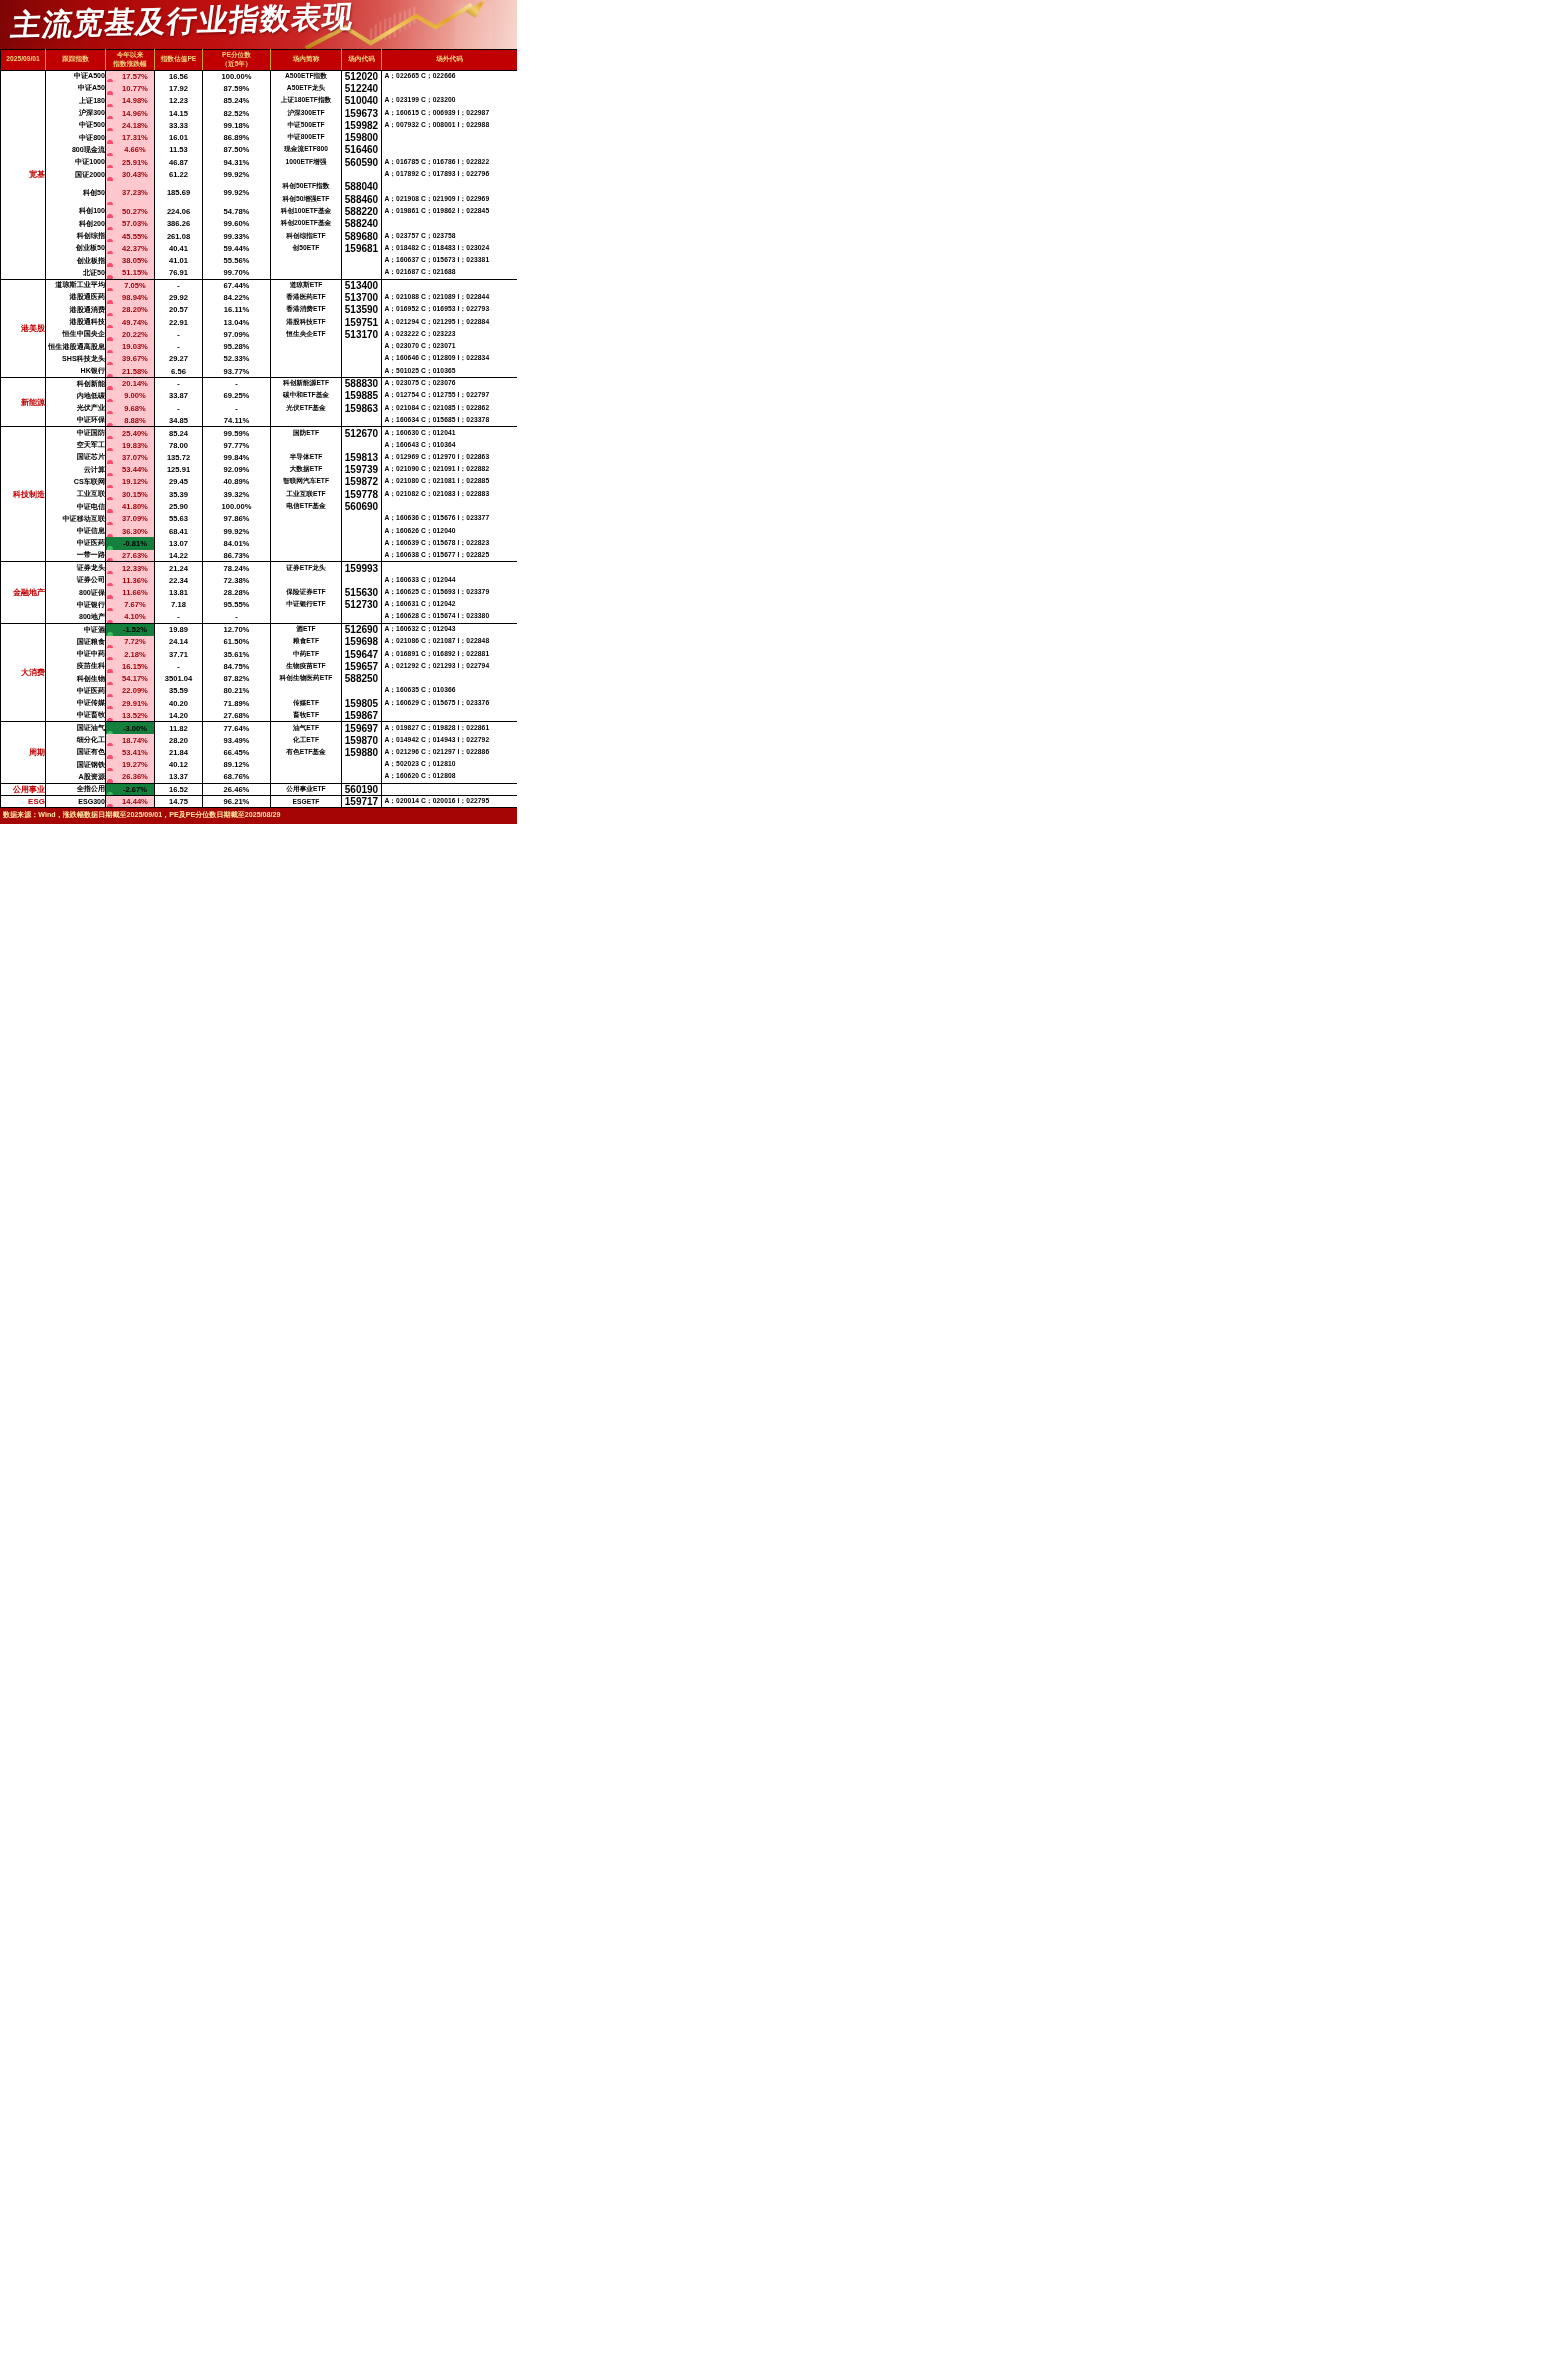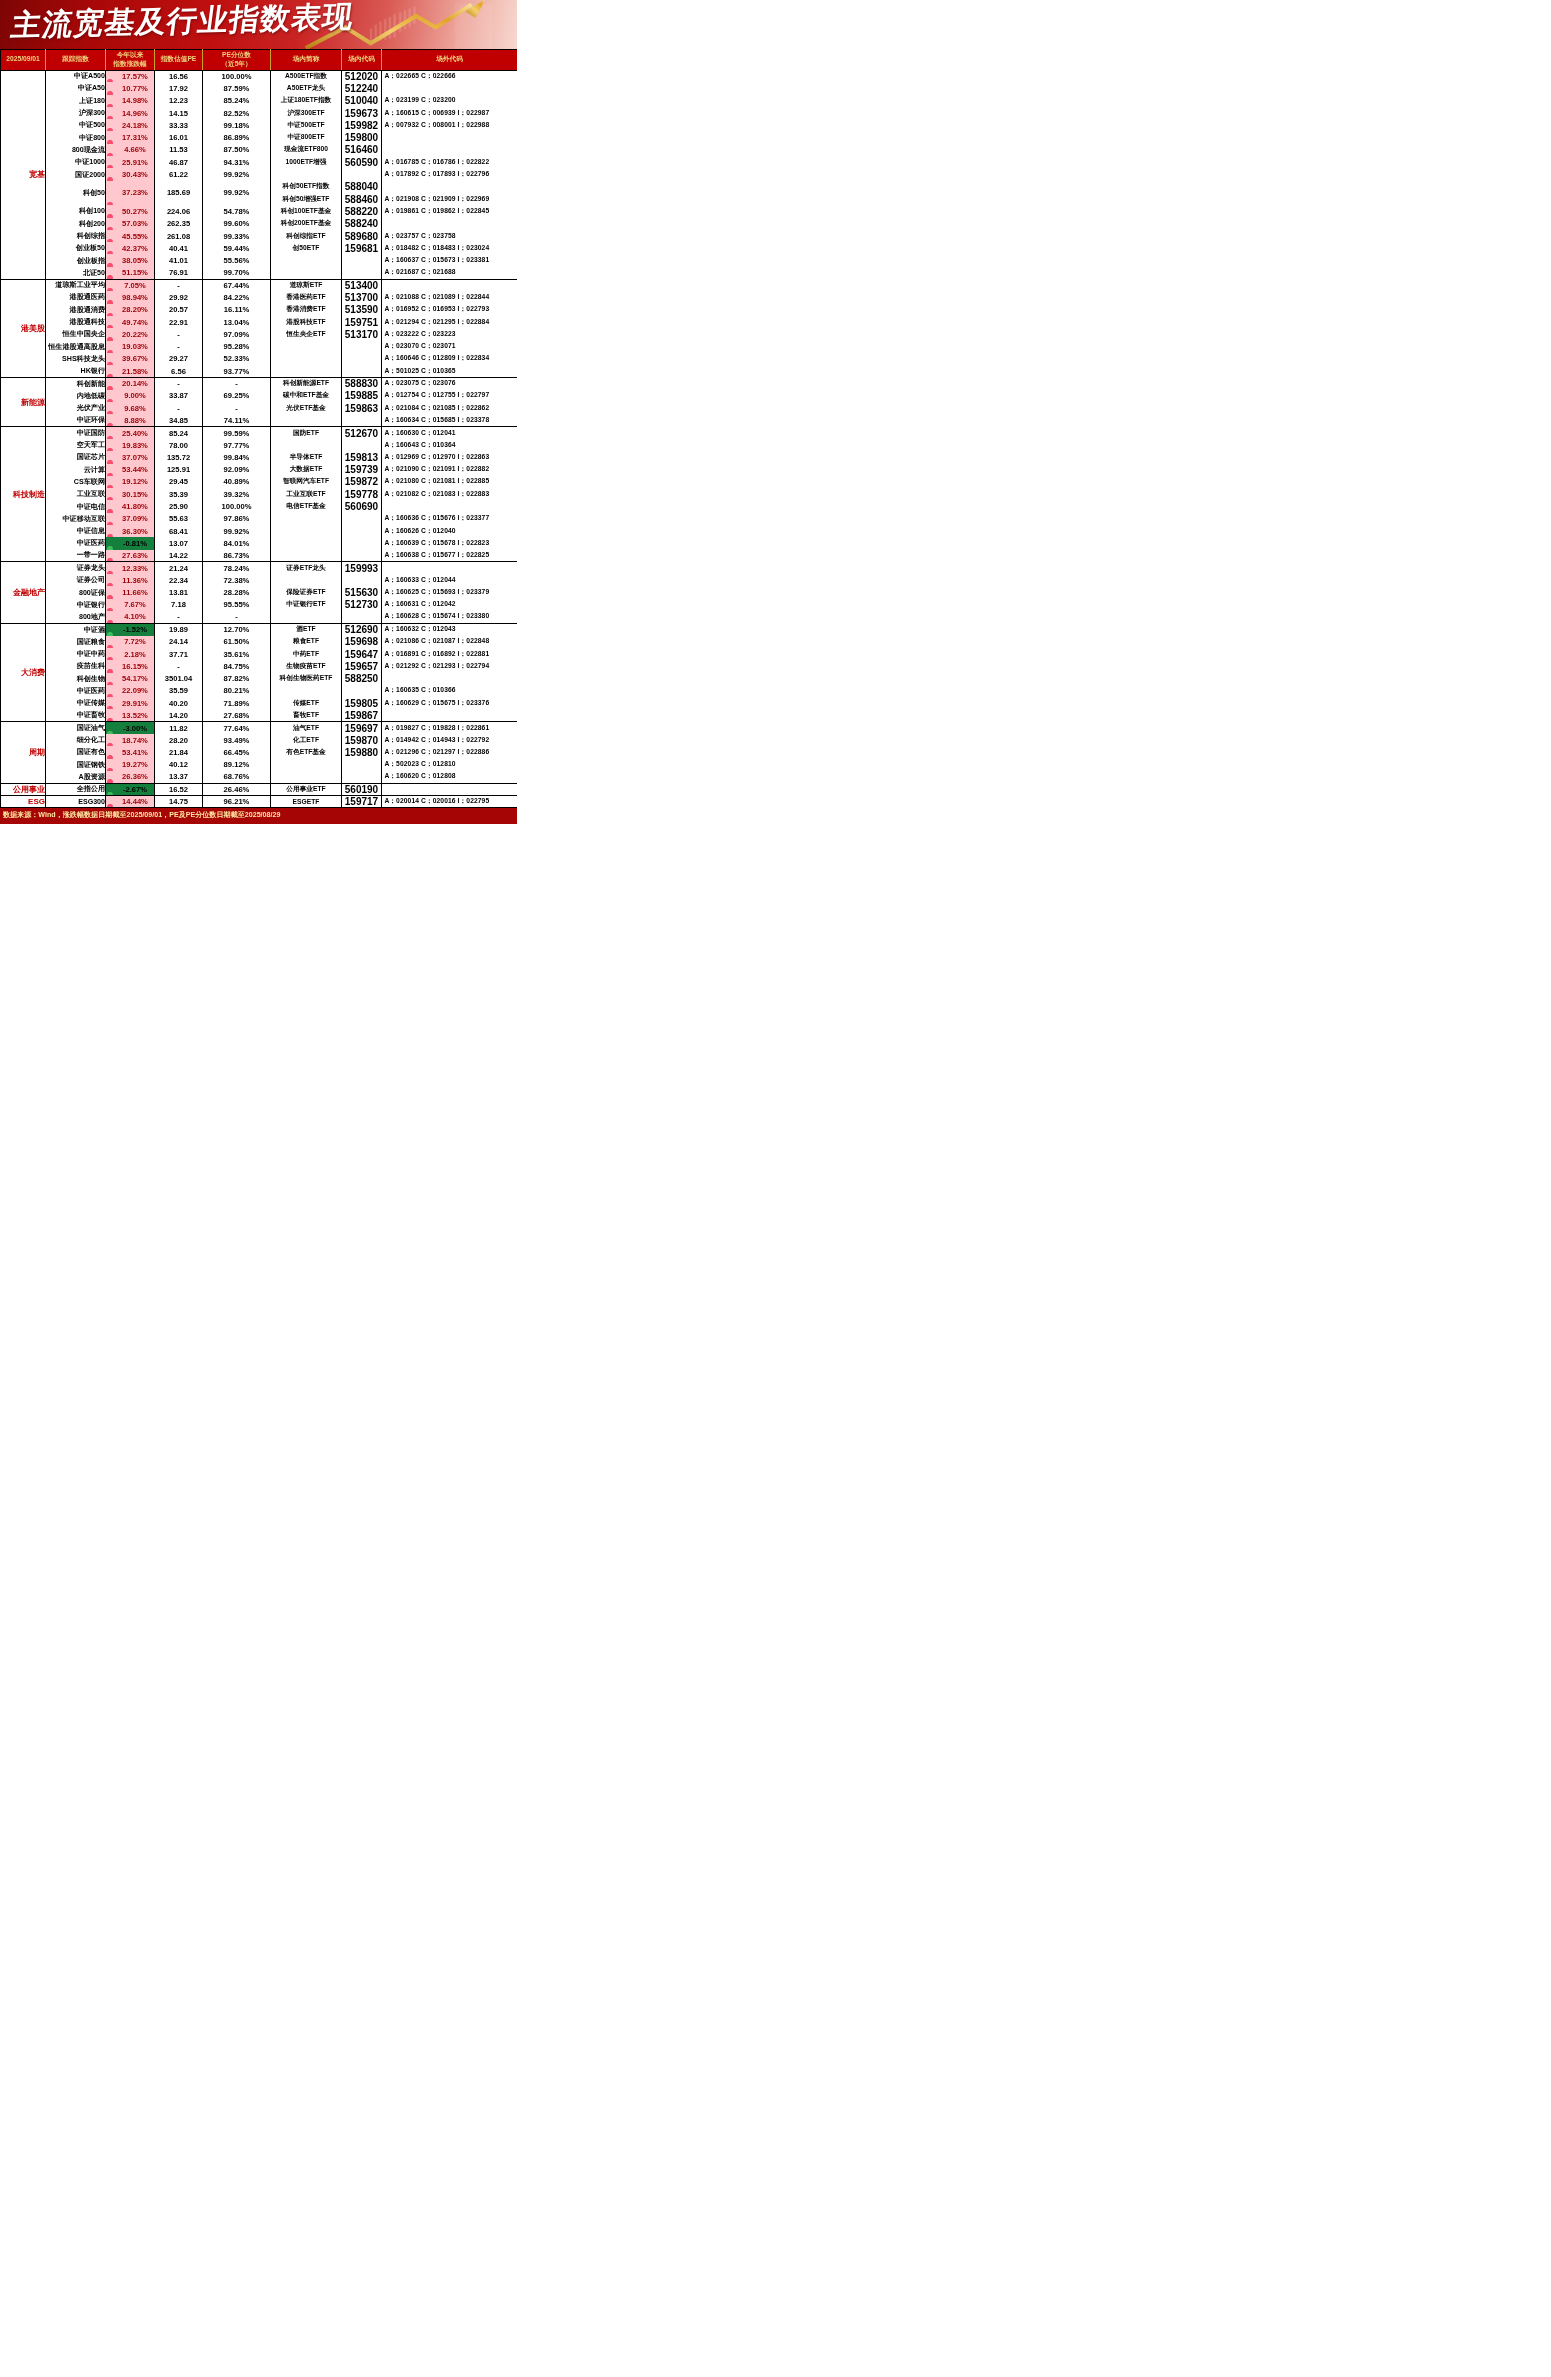--- a/index.html
+++ b/index.html
@@ -224,21 +224,21 @@
           <td class="chg pos"><span>50.27%</span><span class="dot"></span></td>
           <td class="num">224.06</td>
           <td class="num">54.78%</td>
           <td class="etf">科创100ETF基金</td>
           <td class="code">588220</td>
           <td class="off">A：019861  C：019862  I：022845</td>
         </tr>
         <tr>
           <td class="idx">科创200</td>
           <td class="chg pos"><span>57.03%</span><span class="dot"></span></td>
-          <td class="num">262.35</td>
+          <td class="num">386.26</td>
           <td class="num">99.60%</td>
           <td class="etf">科创200ETF基金</td>
           <td class="code">588240</td>
           <td class="off"></td>
         </tr>
         <tr>
           <td class="idx">科创综指</td>
           <td class="chg pos"><span>45.55%</span><span class="dot"></span></td>
           <td class="num">261.08</td>
           <td class="num">99.33%</td>

